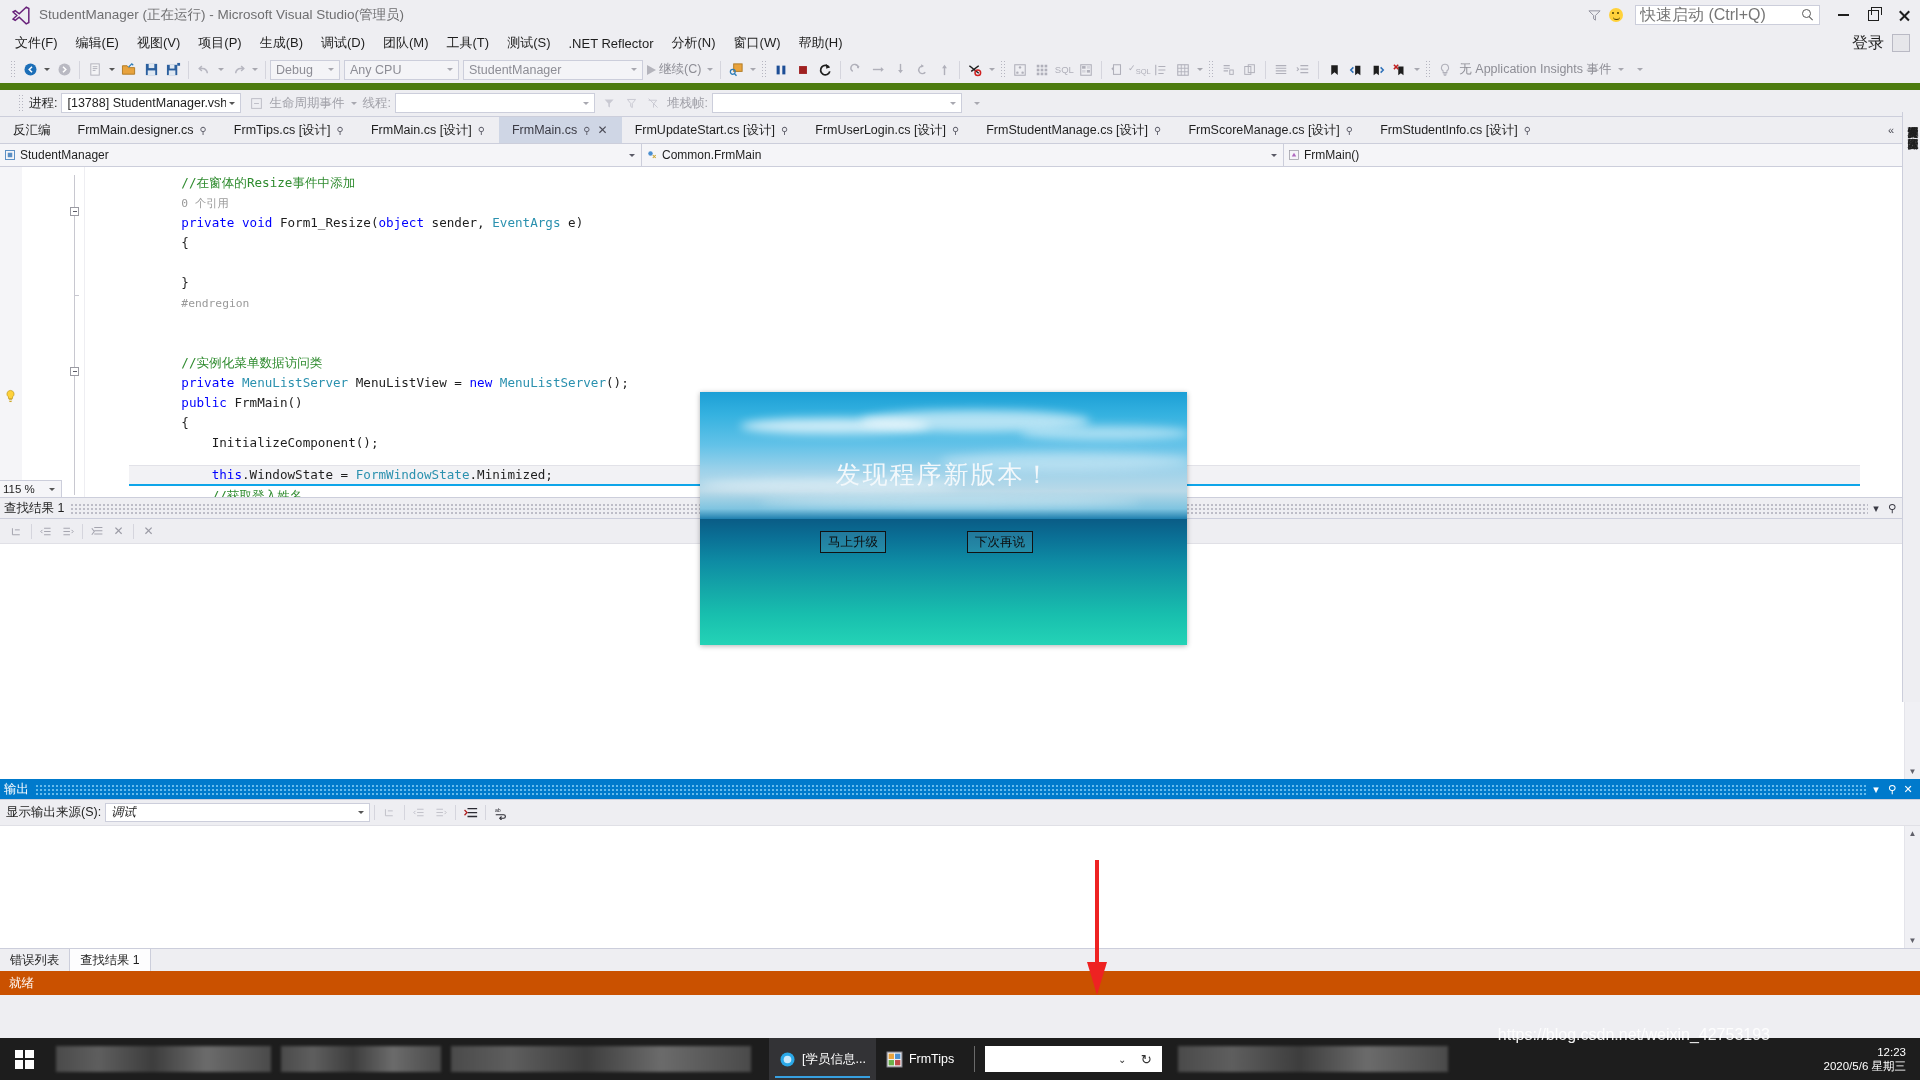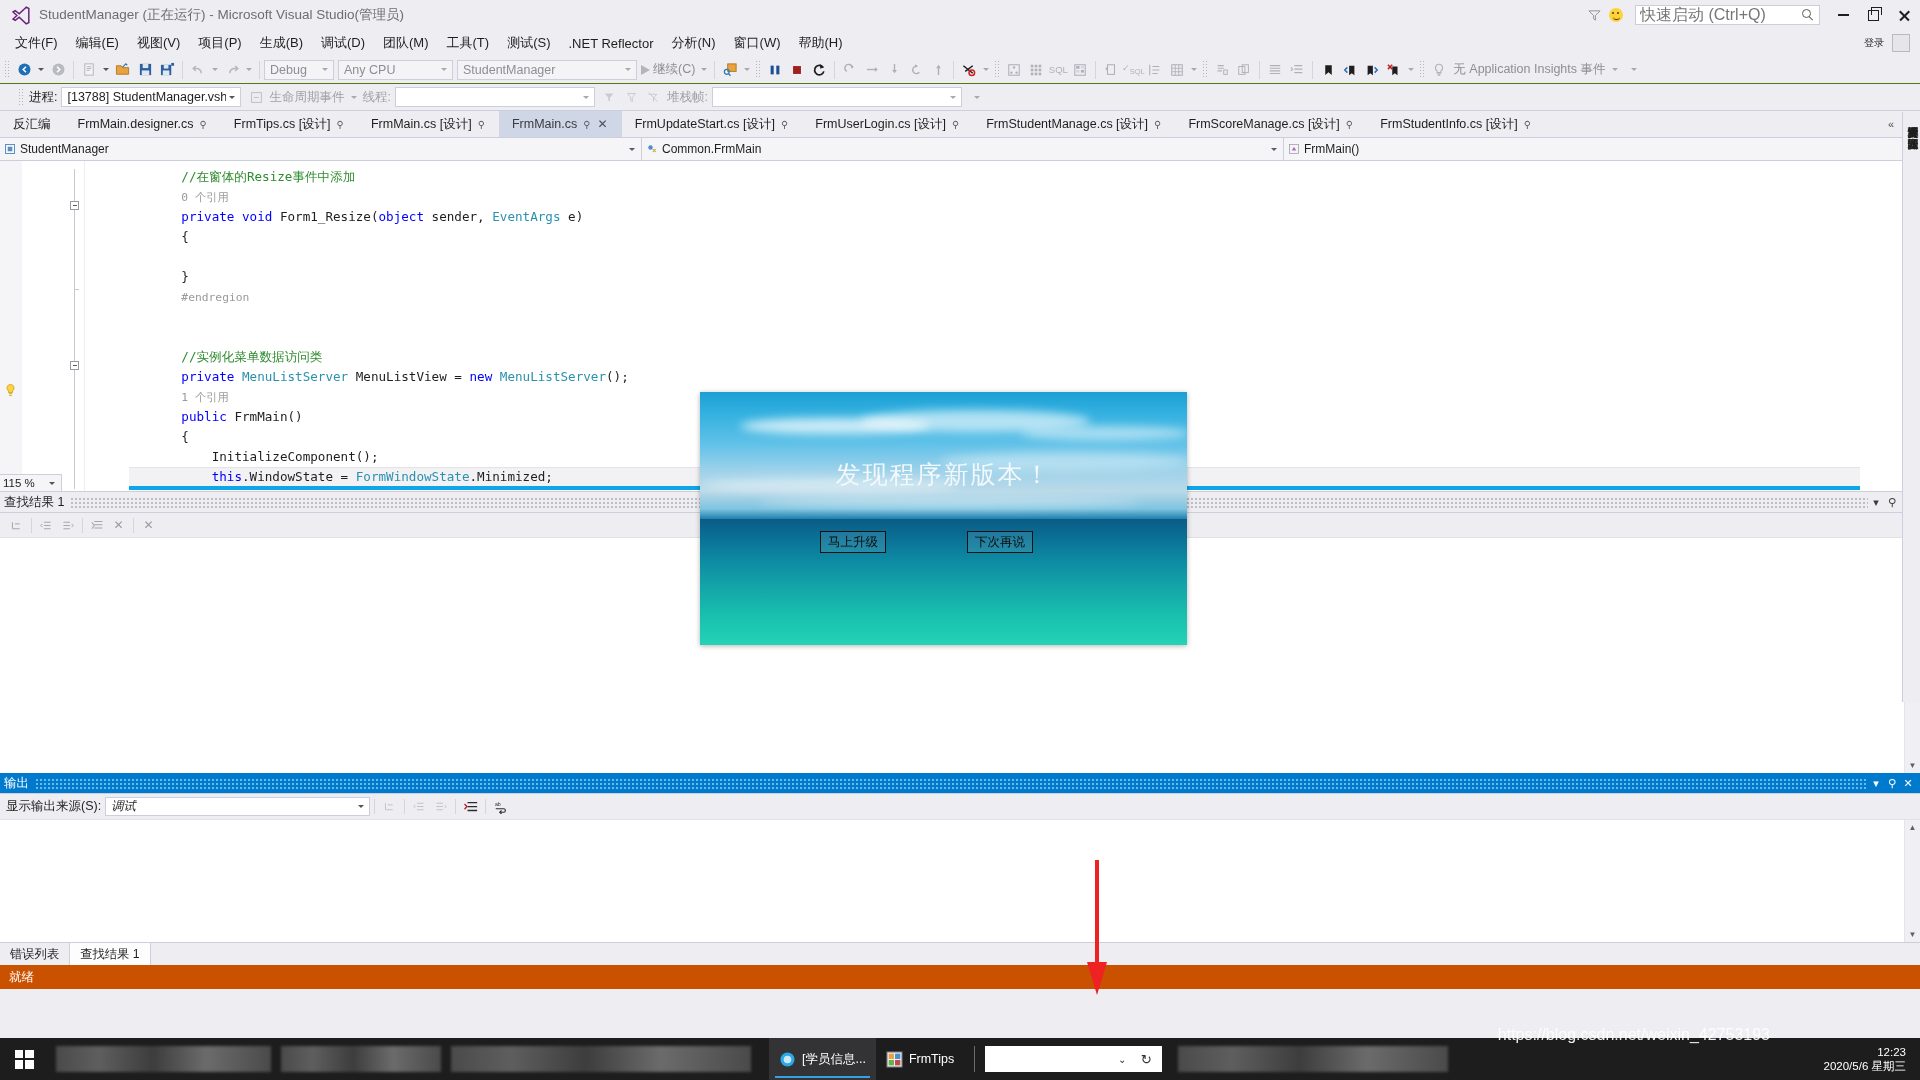--- a/index.html
+++ b/index.html
@@ -32,25 +32,25 @@
   .win-max-g{width:9px;height:9px;border:1.4px solid #1e1e1e;position:relative;}
   .win-max-g:after{content:"";position:absolute;left:2px;top:-4px;width:9px;height:7px;border:1.4px solid #1e1e1e;border-bottom:none;}
   .win-close-g{position:relative;width:11px;height:11px;}
   .win-close-g:before,.win-close-g:after{content:"";position:absolute;left:0;top:5px;width:13px;height:1.5px;background:#1e1e1e;}
   .win-close-g:before{transform:rotate(45deg);}
   .win-close-g:after{transform:rotate(-45deg);}
 
   
   .menubar{height:26px;background:#eeeef2;display:flex;align-items:center;padding-left:6px;position:relative;}
   .menu-item{padding:3px 9px;font-size:13px;color:#1e1e1e;white-space:nowrap;cursor:default;}
-  .login-link{position:absolute;right:36px;font-size:10px;color:#1e1e1e;}
+  .login-link{position:absolute;right:36px;font-size:16px;color:#1e1e1e;}
   .vs-notify{position:absolute;right:10px;width:16px;height:16px;background:#e6e6ea;border:1px solid #b9b9c4;}
 
   
-  .toolbar{height:27px;background:#eeeef2;display:flex;align-items:center;padding-left:2px;border-bottom:1px solid #4d7c0f;}
+  .toolbar{height:27px;background:#eeeef2;display:flex;align-items:center;padding-left:8px;border-bottom:7px solid #4d7c0f;}
   .tb-grip{width:7px;height:19px;margin:0 2px;background:
      radial-gradient(circle, #b5b5c0 0.8px, transparent 0.9px) 0 0/3px 3px;}
   .tb-sep{width:1px;height:18px;background:#d5d5dd;margin:0 4px;}
   .tb-btn{width:22px;height:22px;display:flex;align-items:center;justify-content:center;position:relative;}
   .caret{width:0;height:0;border-left:3px solid transparent;border-right:3px solid transparent;border-top:3.5px solid #555;margin:0 3px;}
   .caret.dim{border-top-color:#a8a8b0;}
   .tb-combo{height:20px;border:1px solid #cccedb;background:#fff;display:flex;align-items:center;
             padding:0 2px 0 5px;font-size:12.5px;color:#5a5a60;box-sizing:border-box;margin-right:4px;}
   .tb-combo.dim{color:#8d8d95;background:#f4f4f7;}
   .tb-combo .cb-label{flex:1;white-space:nowrap;overflow:hidden;}
@@ -84,21 +84,21 @@
   .glyph-margin{width:22px;background:#f5f5f8;position:relative;flex:none;}
   .bulb{position:absolute;left:4px;top:222px;width:13px;height:15px;}
   .fold-col{width:18px;background:#fff;position:relative;flex:none;border-right:1px solid #eeeef2;}
   .fold-box{position:absolute;left:4px;width:9px;height:9px;border:1px solid #9a9aa2;background:#fff;box-sizing:border-box;}
   .fold-box:after{content:"";position:absolute;left:1.5px;top:3px;width:4px;height:1px;background:#5a5a66;}
   .fold-line{position:absolute;left:8px;width:1px;background:#c8c8d0;}
   .fold-tick{position:absolute;left:8px;width:5px;height:1px;background:#c8c8d0;}
   .code{position:relative;flex:1;background:#fff;font-family:"DejaVu Sans Mono","Liberation Mono",monospace;
         font-size:12.6px;line-height:20px;padding-top:6px;overflow:hidden;}
   .cl{white-space:pre;padding-left:22px;height:20px;}
-  .cl.hl{background:#f2f2f5;border-top:1px solid #e2e2e8;border-bottom:4px solid #0ea5e9;height:18px;line-height:18px;}
+  .cl.hl{background:#f2f2f5;border-top:1px solid #e2e2e8;border-bottom:2px solid #0ea5e9;height:18px;line-height:18px;margin-top:12px;}
   .c-com{color:#2e8b2e;}
   .c-kw{color:#0000ff;}
   .c-type{color:#2b91af;}
   .c-ref{color:#9a9a9a;font-size:11.3px;}
   .c-txt{color:#1e1e1e;}
   .editor-scroll{width:15px;background:#f0f0f4;position:relative;flex:none;border-left:1px solid #e4e4ea;}
   .es-arrow{position:absolute;left:0;width:15px;height:15px;display:flex;align-items:center;justify-content:center;font-size:8px;color:#60606a;}
   .es-thumb{position:absolute;left:3px;width:9px;background:#16a085;}
   .zoom-box{position:absolute;left:0;bottom:0;height:17px;width:62px;background:#f5f5f8;border-top:1px solid #cccedb;border-right:1px solid #cccedb;
             display:flex;align-items:center;padding:0 3px;font-size:11.5px;color:#1e1e1e;box-sizing:border-box;z-index:5;}
@@ -630,21 +630,20 @@
         <div class="cl"><span>    </span><span class="c-ref">0 个引用</span></div>
         <div class="cl"><span>    </span><span class="c-kw">private</span><span class="c-txt"> </span><span class="c-kw">void</span><span class="c-txt"> Form1_Resize(</span><span class="c-kw">object</span><span class="c-txt"> sender, </span><span class="c-type">EventArgs</span><span class="c-txt"> e)</span></div>
         <div class="cl"><span>    </span><span class="c-txt">{</span></div>
         <div class="cl"><span>    </span><span class="c-txt"></span></div>
         <div class="cl"><span>    </span><span class="c-txt">}</span></div>
         <div class="cl"><span>    </span><span class="c-ref">#endregion</span></div>
         <div class="cl"><span>    </span><span class="c-txt"></span></div>
         <div class="cl"><span>    </span><span class="c-txt"></span></div>
         <div class="cl"><span>    </span><span class="c-com">//实例化菜单数据访问类</span></div>
         <div class="cl"><span>    </span><span class="c-kw">private</span><span class="c-txt"> </span><span class="c-type">MenuListServer</span><span class="c-txt"> MenuListView = </span><span class="c-kw">new</span><span class="c-txt"> </span><span class="c-type">MenuListServer</span><span class="c-txt">();</span></div>
-        <div class="cl"><span>    </span><span class="c-ref">1 个引用</span></div>
         <div class="cl"><span>    </span><span class="c-kw">public</span><span class="c-txt"> FrmMain()</span></div>
         <div class="cl"><span>    </span><span class="c-txt">{</span></div>
         <div class="cl"><span>        </span><span class="c-txt">InitializeComponent();</span></div>
         <div class="cl hl"><span>        </span><span class="c-kw">this</span><span class="c-txt">.WindowState = </span><span class="c-type">FormWindowState</span><span class="c-txt">.Minimized;</span></div>
         <div class="cl"><span>        </span><span class="c-com">//获取登入姓名</span></div>
       </div>
     <div class="editor-scroll">
       <div class="es-arrow" style="top:0;">▲</div>
       <div class="es-thumb" style="top:136px;height:26px;background:#f0c040;"></div>
       <div class="es-thumb" style="top:246px;height:32px;background:#23a96b;"></div>

